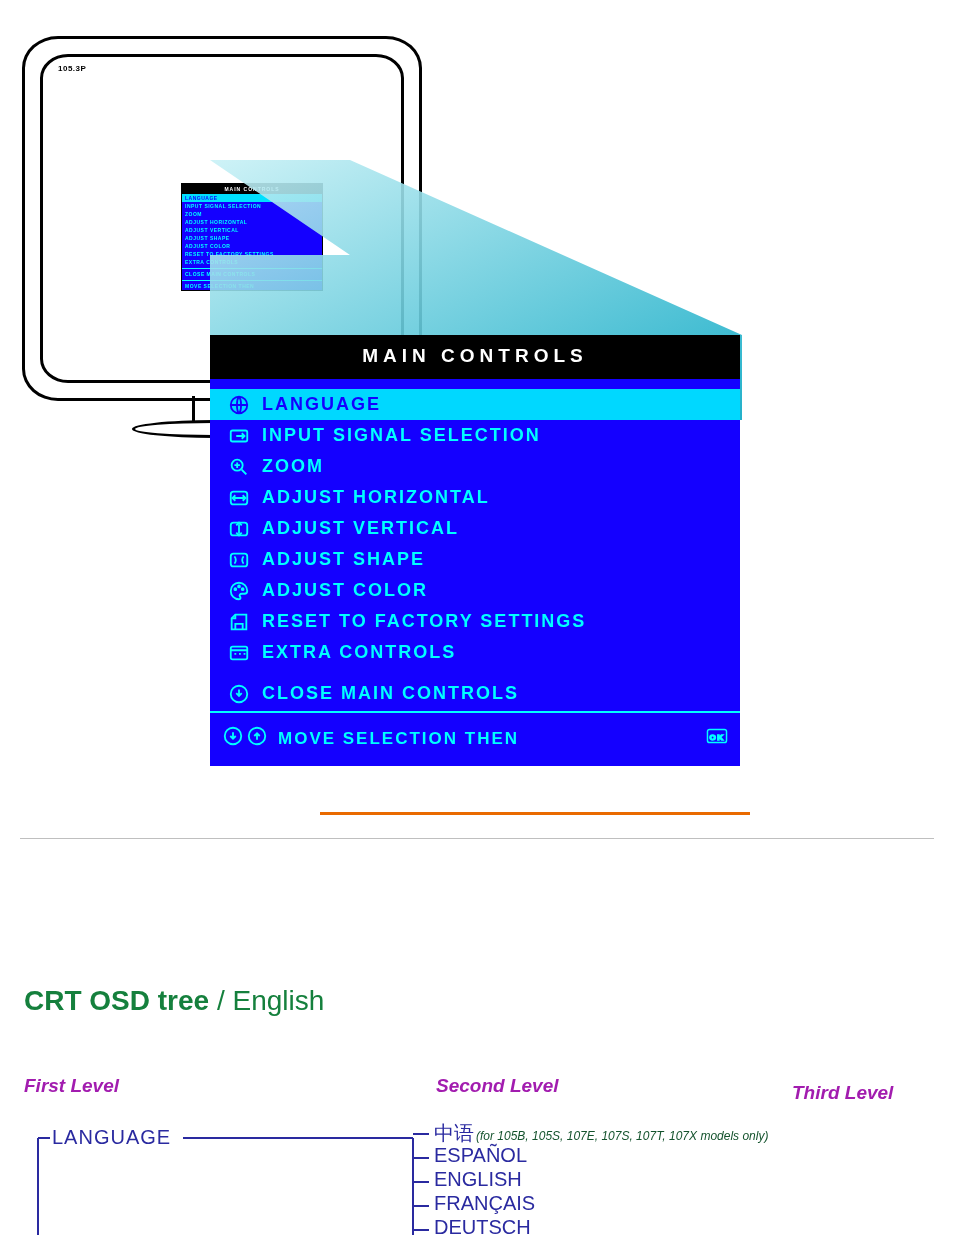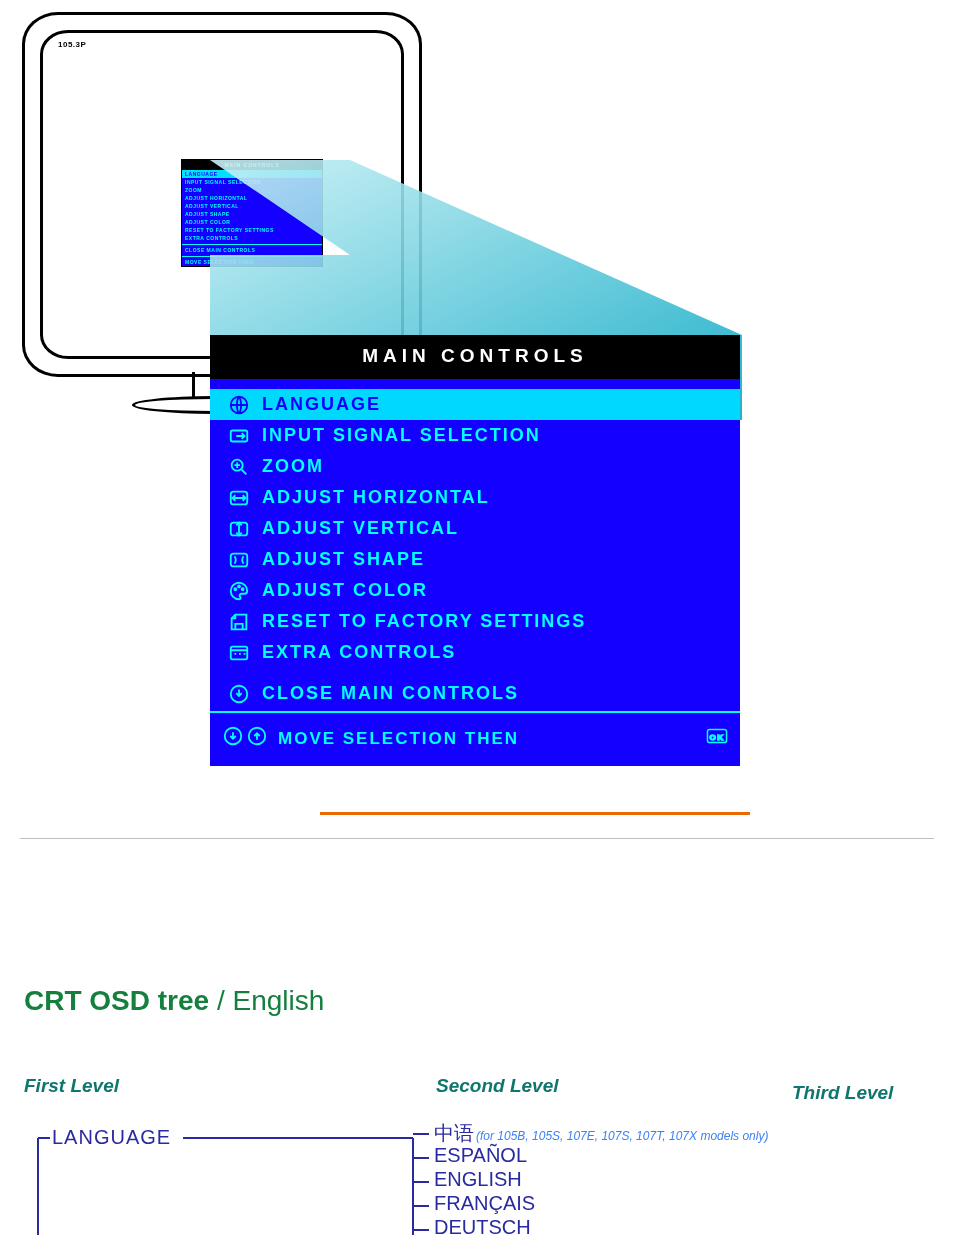--- a/index.html
+++ b/index.html
@@ -1,19 +1,19 @@
 <!DOCTYPE html>
 <html><head>
 <meta charset="utf-8">
 <style>
   html,body{margin:0;padding:0;background:#fff;font-family:Arial,Helvetica,sans-serif;}
   .page{position:relative;width:954px;height:1235px;margin:0 auto;background:#fff;overflow:hidden;}
 
   
-  .monitor{position:absolute;left:22px;top:12px;width:408px;height:430px;}
+  .monitor{position:absolute;left:22px;top:36px;width:408px;height:430px;}
   .monitor .bezel{position:absolute;left:0;top:0;width:400px;height:365px;border:3px solid #000;border-radius:36px/32px;background:#fff;box-sizing:border-box;}
   .monitor .inner{position:absolute;left:18px;top:18px;width:364px;height:329px;border:3px solid #000;border-radius:28px/24px;box-sizing:border-box;}
   .monitor .stand-neck{position:absolute;left:170px;top:360px;width:60px;height:25px;border-left:3px solid #000;border-right:3px solid #000;}
   .monitor .stand-base{position:absolute;left:110px;top:384px;width:180px;height:18px;border:3px solid #000;border-radius:90px/10px;box-sizing:border-box;}
   .monitor .label{position:absolute;left:36px;top:28px;font-size:8px;font-weight:bold;letter-spacing:.5px;}
 
   
   .osd-mini{position:absolute;left:160px;top:148px;width:140px;background:#1400ff;color:#0ff;font-family:Arial,sans-serif;font-size:5px;font-weight:bold;letter-spacing:.5px;box-shadow:0 0 0 1px #000;}
   .osd-mini .t{background:#000;color:#fff;text-align:center;padding:2px 0;font-size:5px;letter-spacing:1px;}
   .osd-mini .r{padding:1px 3px;white-space:nowrap;overflow:hidden;}
@@ -39,32 +39,32 @@
   .osd .footer svg{width:22px;height:22px;}
 
   
   .orange-rule{position:absolute;left:320px;top:812px;width:430px;height:3px;background:#e96a00;}
   .grey-rule{position:absolute;left:20px;top:838px;width:914px;height:1px;background:#bfbfbf;}
 
   .tree-title{position:absolute;left:24px;top:985px;font-size:28px;color:#15803d;}
   .tree-title .b{font-weight:900;}
   .tree-title .n{font-weight:400;}
 
-  .lvl{position:absolute;font-style:italic;font-weight:900;font-size:19px;color:#0f766e;}
+  .lvl{position:absolute;font-style:italic;font-weight:900;font-size:19px;color:#a21caf;}
   .lvl1{left:24px;top:1075px;}
   .lvl2{left:436px;top:1075px;}
   .lvl3{left:792px;top:1082px;font-size:19px;text-align:right;}
 
   .tree{position:absolute;left:28px;top:1120px;width:900px;}
   .tree .first{position:absolute;left:24px;top:6px;color:#2a2aa0;font-size:20px;letter-spacing:1px;}
   .tree svg.lines{position:absolute;left:0;top:0;}
   .tree .second{position:absolute;left:406px;top:0;color:#2a2aa0;font-size:20px;}
   .tree .second .item{height:24px;display:flex;align-items:baseline;}
   .tree .second .cn{font-size:20px;font-weight:400;}
-  .tree .second .note{font-size:12px;font-style:italic;color:#3b82f6;margin-left:2px;}
+  .tree .second .note{font-size:12px;font-style:italic;color:#14532d;margin-left:2px;}
 </style>
 </head>
 <body>
 
 <div class="page">
 
   <div class="monitor">
     <div class="bezel"></div>
     <div class="inner"></div>
     <div class="stand-neck"></div>

